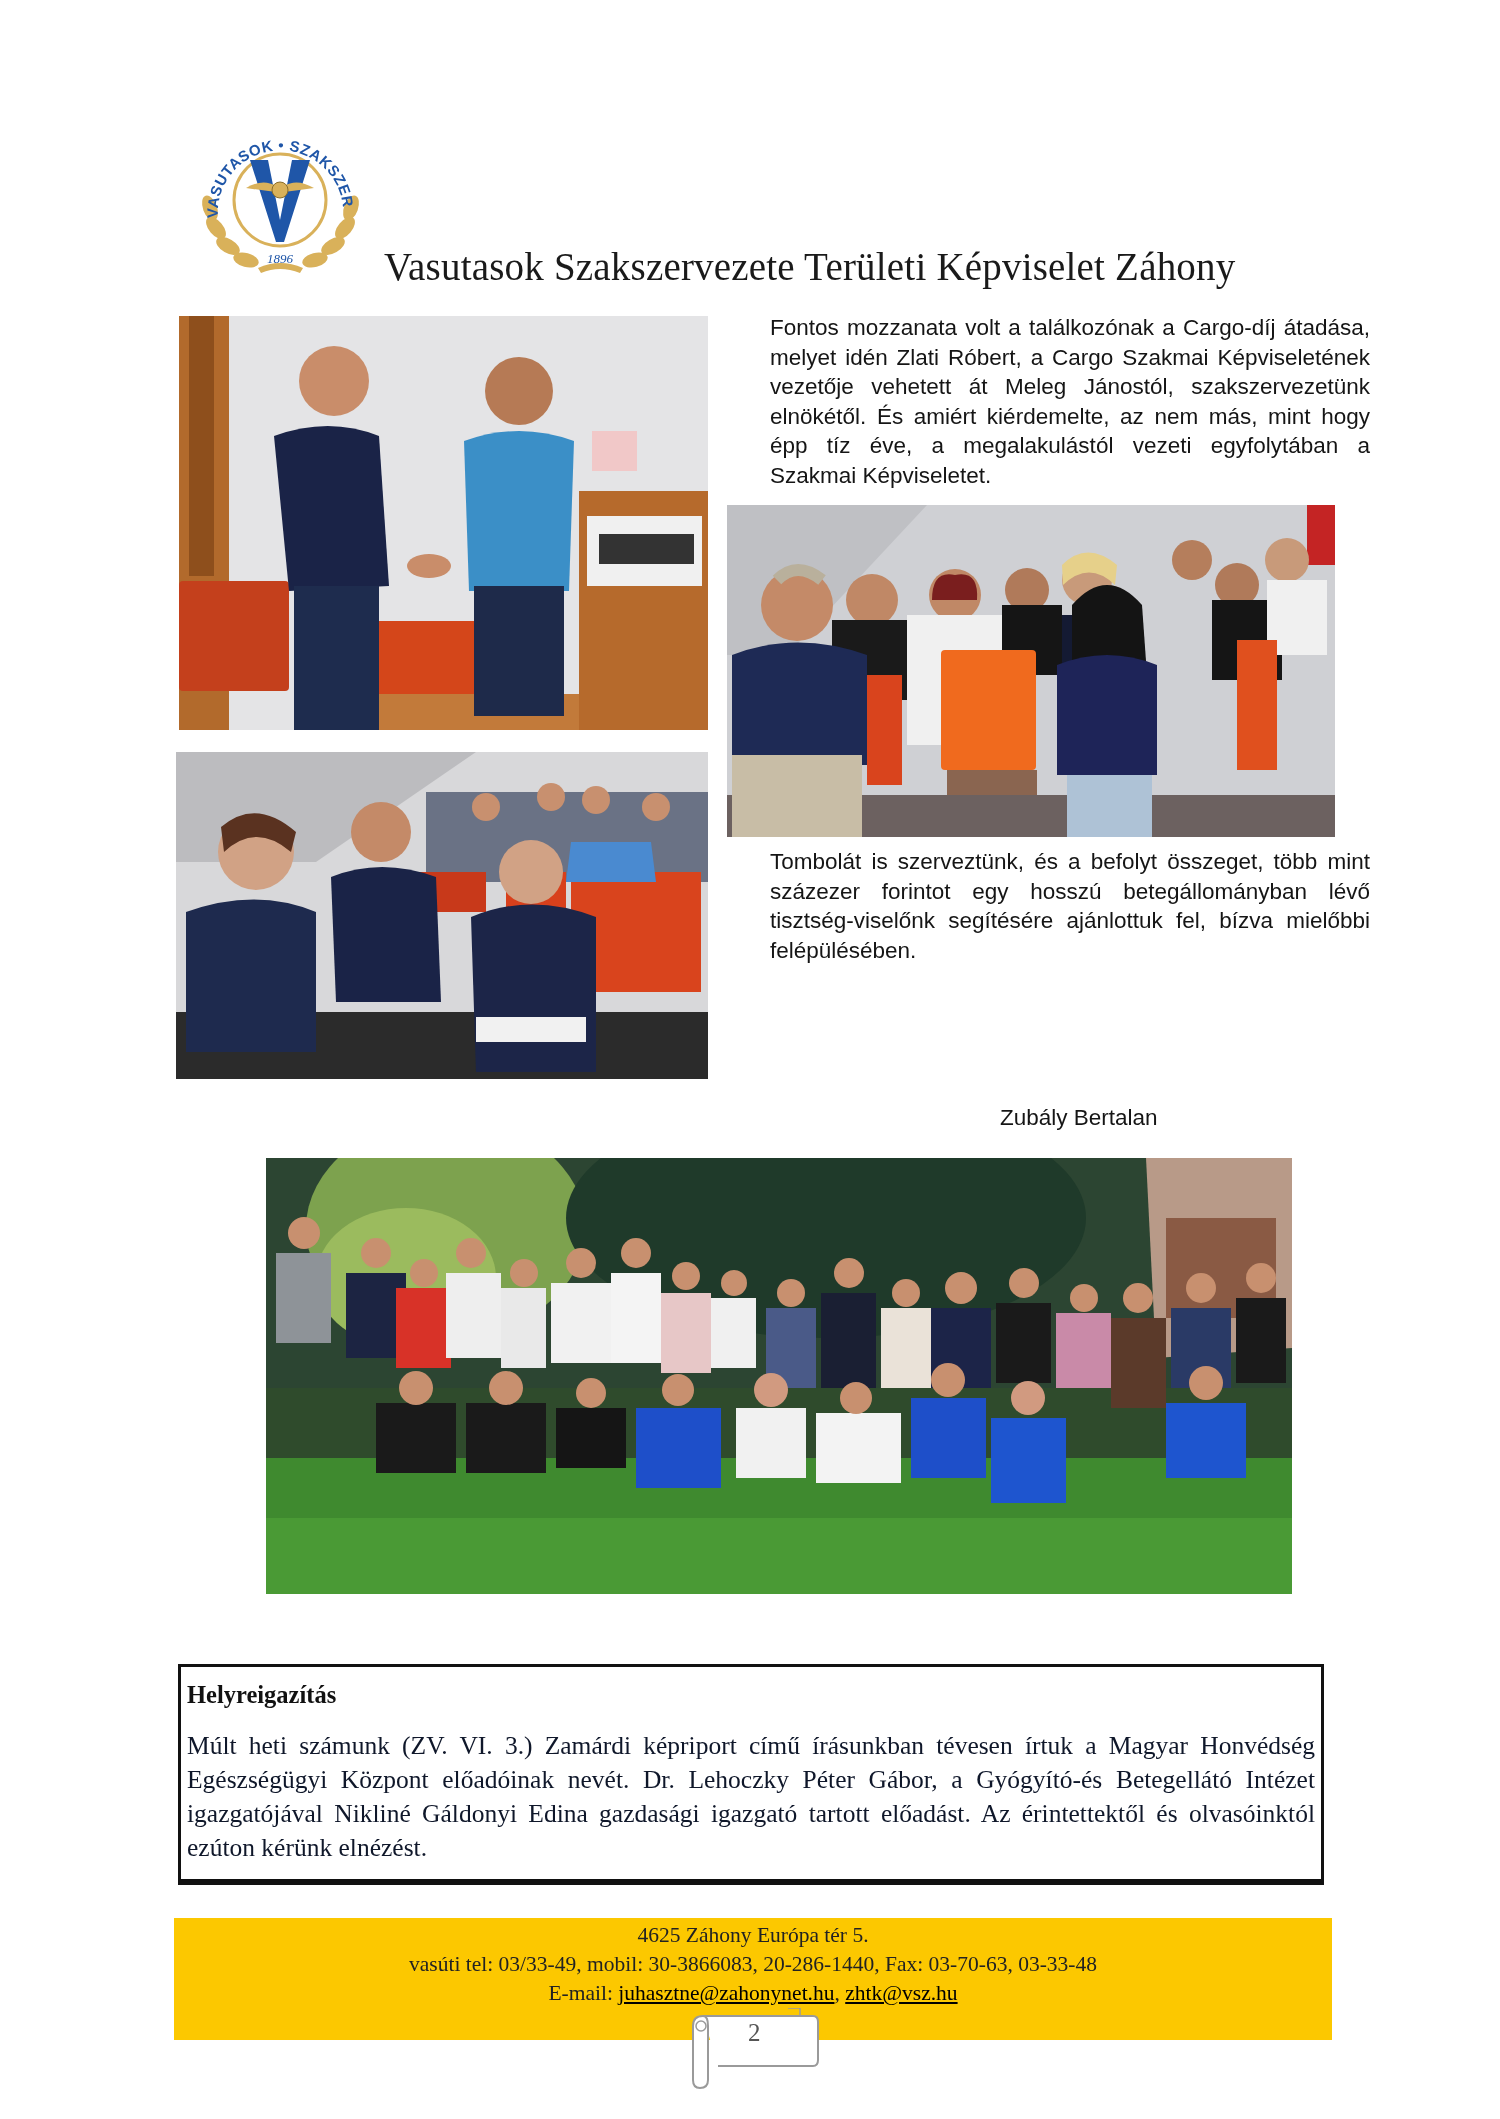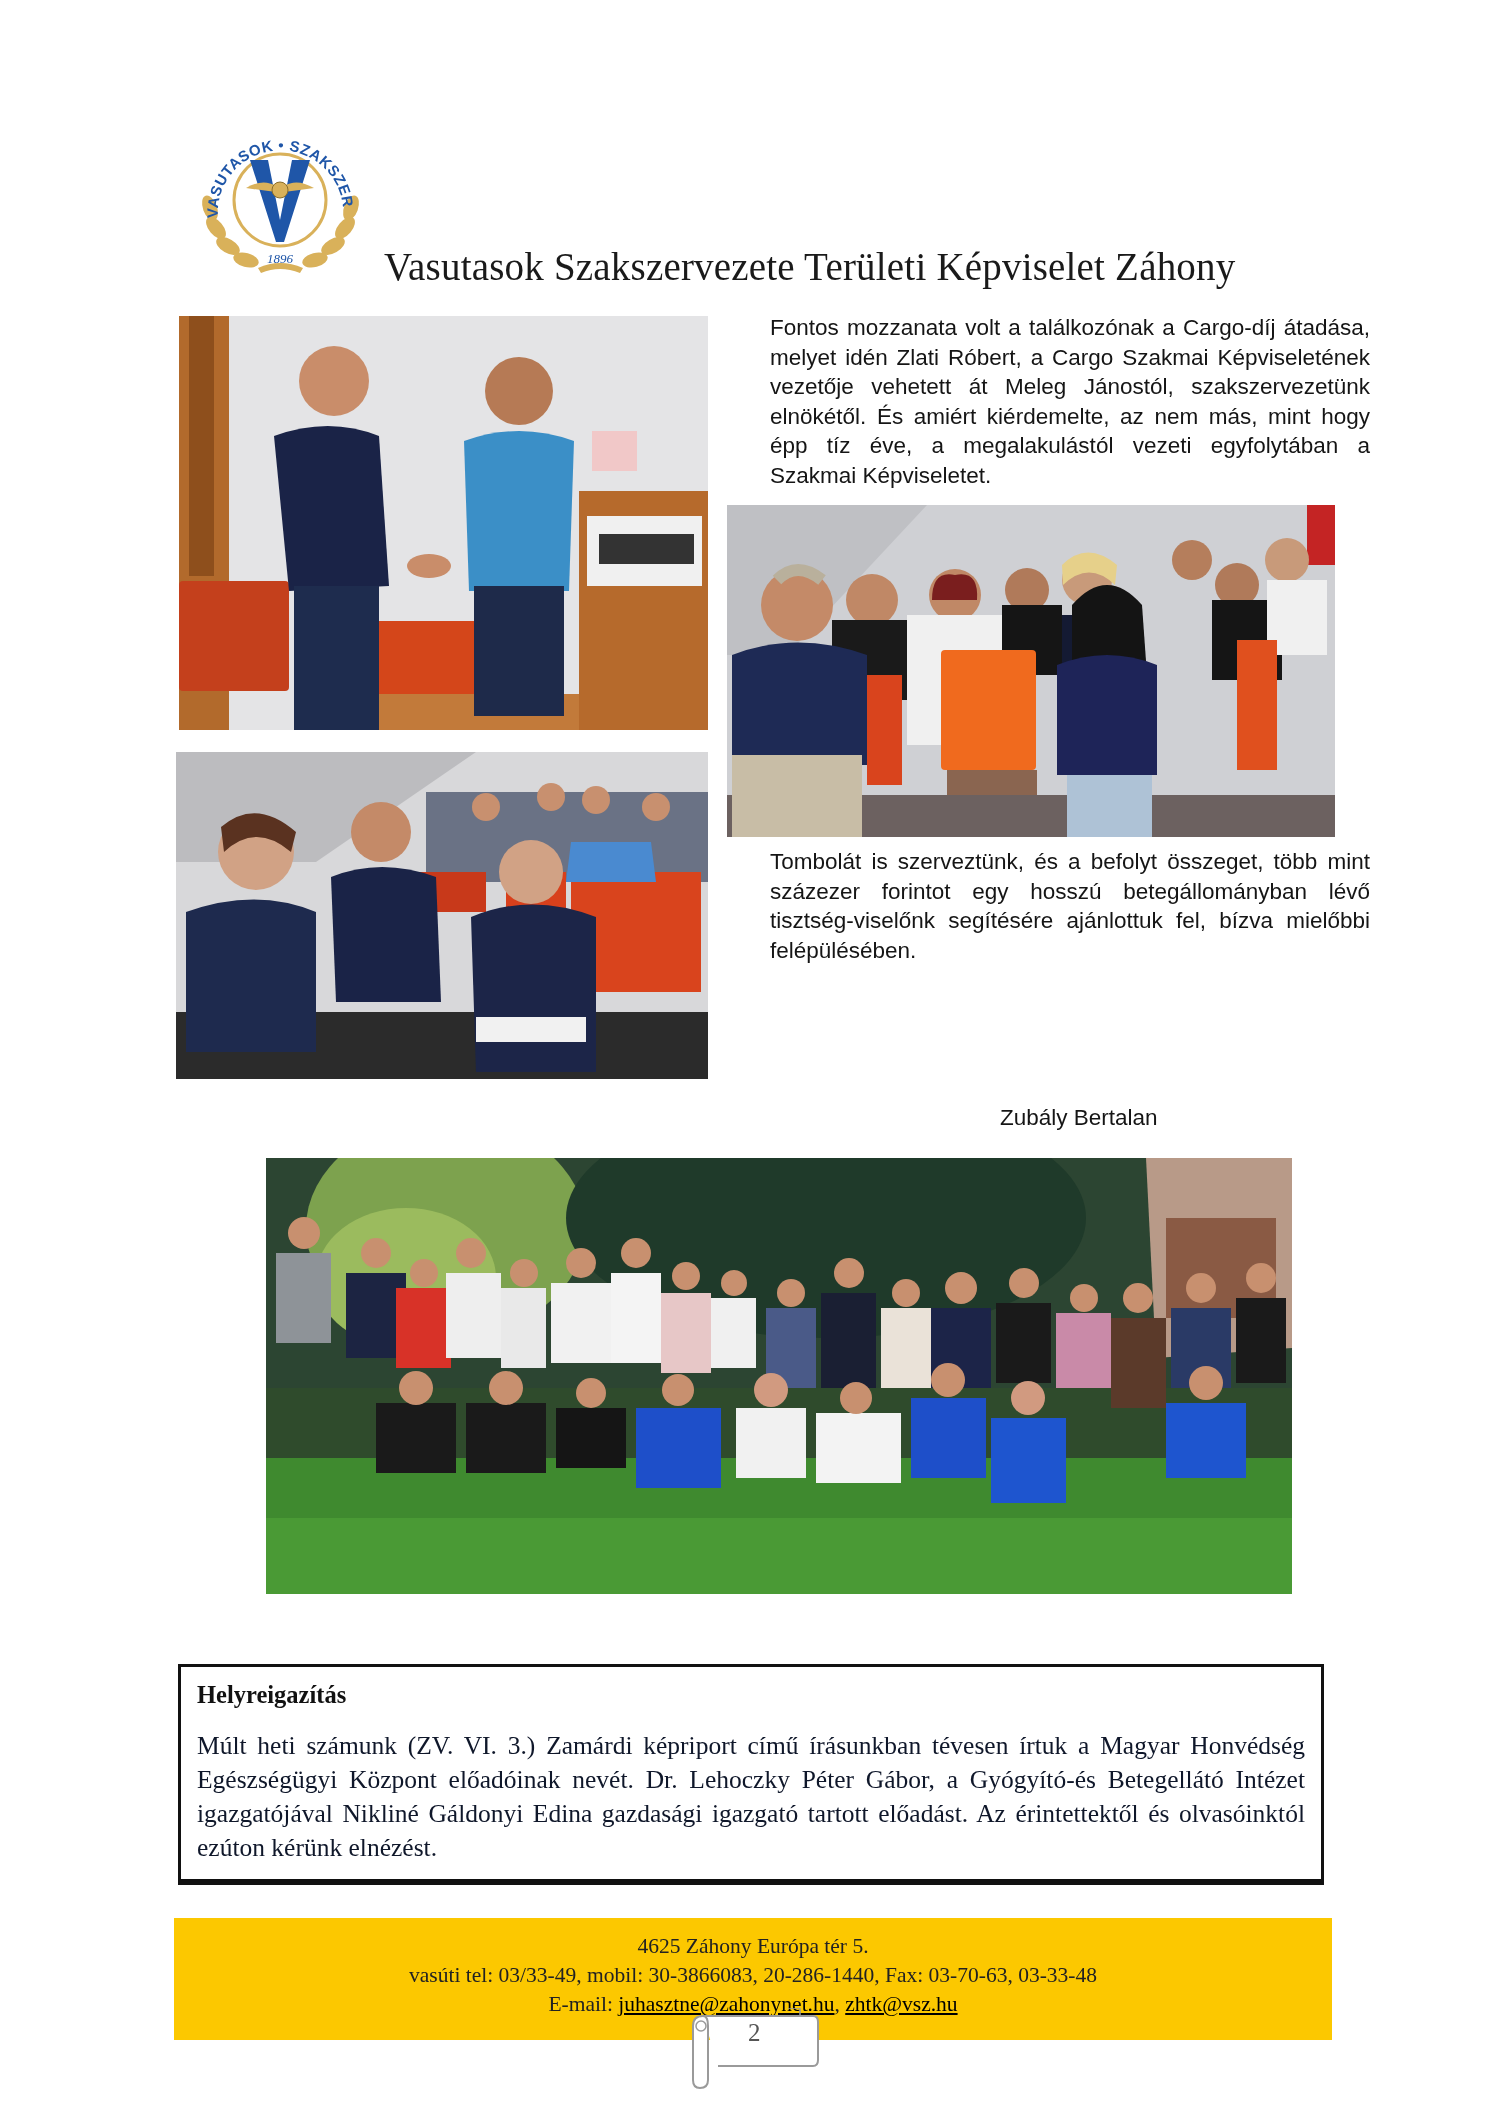--- a/index.html
+++ b/index.html
@@ -16,27 +16,27 @@
   .ph-seated-group { left: 727px; top: 505px; width: 608px; height: 332px; }
   .ph-group-outdoor { left: 266px; top: 1158px; width: 1026px; height: 436px; }
 
   .text-block { position: absolute; font-size: 22.5px; line-height: 29.5px; text-align: justify; color: #151515; margin-left: 40px; }
   .text-block p { margin: 0; }
   .tb1 { left: 730px; top: 313px; width: 600px; }
   .tb2 { left: 730px; top: 847px; width: 600px; }
   .tb2 p + p { margin-top: 12px; }
   .signature { position: absolute; left: 1000px; top: 1105px; width: 330px; text-align: left; font-size: 22.5px; color: #151515; }
 
-  .correction-box { position: absolute; left: 178px; top: 1664px; width: 1146px; height: 218px; border: 3px solid #111; box-shadow: 0 3px 0 #111; box-sizing: border-box; padding: 14px 16px; font-family: "Liberation Serif", serif; }
+  .correction-box { position: absolute; left: 178px; top: 1664px; width: 1146px; height: 218px; border: 3px solid #111; box-shadow: 0 3px 0 #111; box-sizing: border-box; padding: 14px 6px; font-family: "Liberation Serif", serif; }
   .correction-title { font-weight: bold; font-size: 24.5px; margin-bottom: 20px; color: #111; }
   .correction-text { font-size: 25.5px; line-height: 34px; text-align: justify; color: #0f172a; }
 
   .footer { position: absolute; left: 174px; top: 1918px; width: 1158px; height: 122px; background: #fcc800; font-family: "Liberation Serif", serif; font-size: 21.5px; text-align: center; color: #222; }
   .footer .line { line-height: 29px; }
-  .footer .line:first-child { margin-top: 14px; }
+  .footer .line:first-child { margin-top: 3px; }
   .footer a { color: #000000; text-decoration: underline; }
 
   .page-scroll { position: absolute; left: 688px; top: 2008px; width: 135px; height: 82px; }
   .page-num { position: absolute; left: 748px; top: 2019px; font-family: "Liberation Serif", serif; font-size: 25px; color: #555; }
 </style>
 </head>
 <body>
 
 <div class="logo">
   <svg viewBox="0 0 185 170" width="185" height="170">

